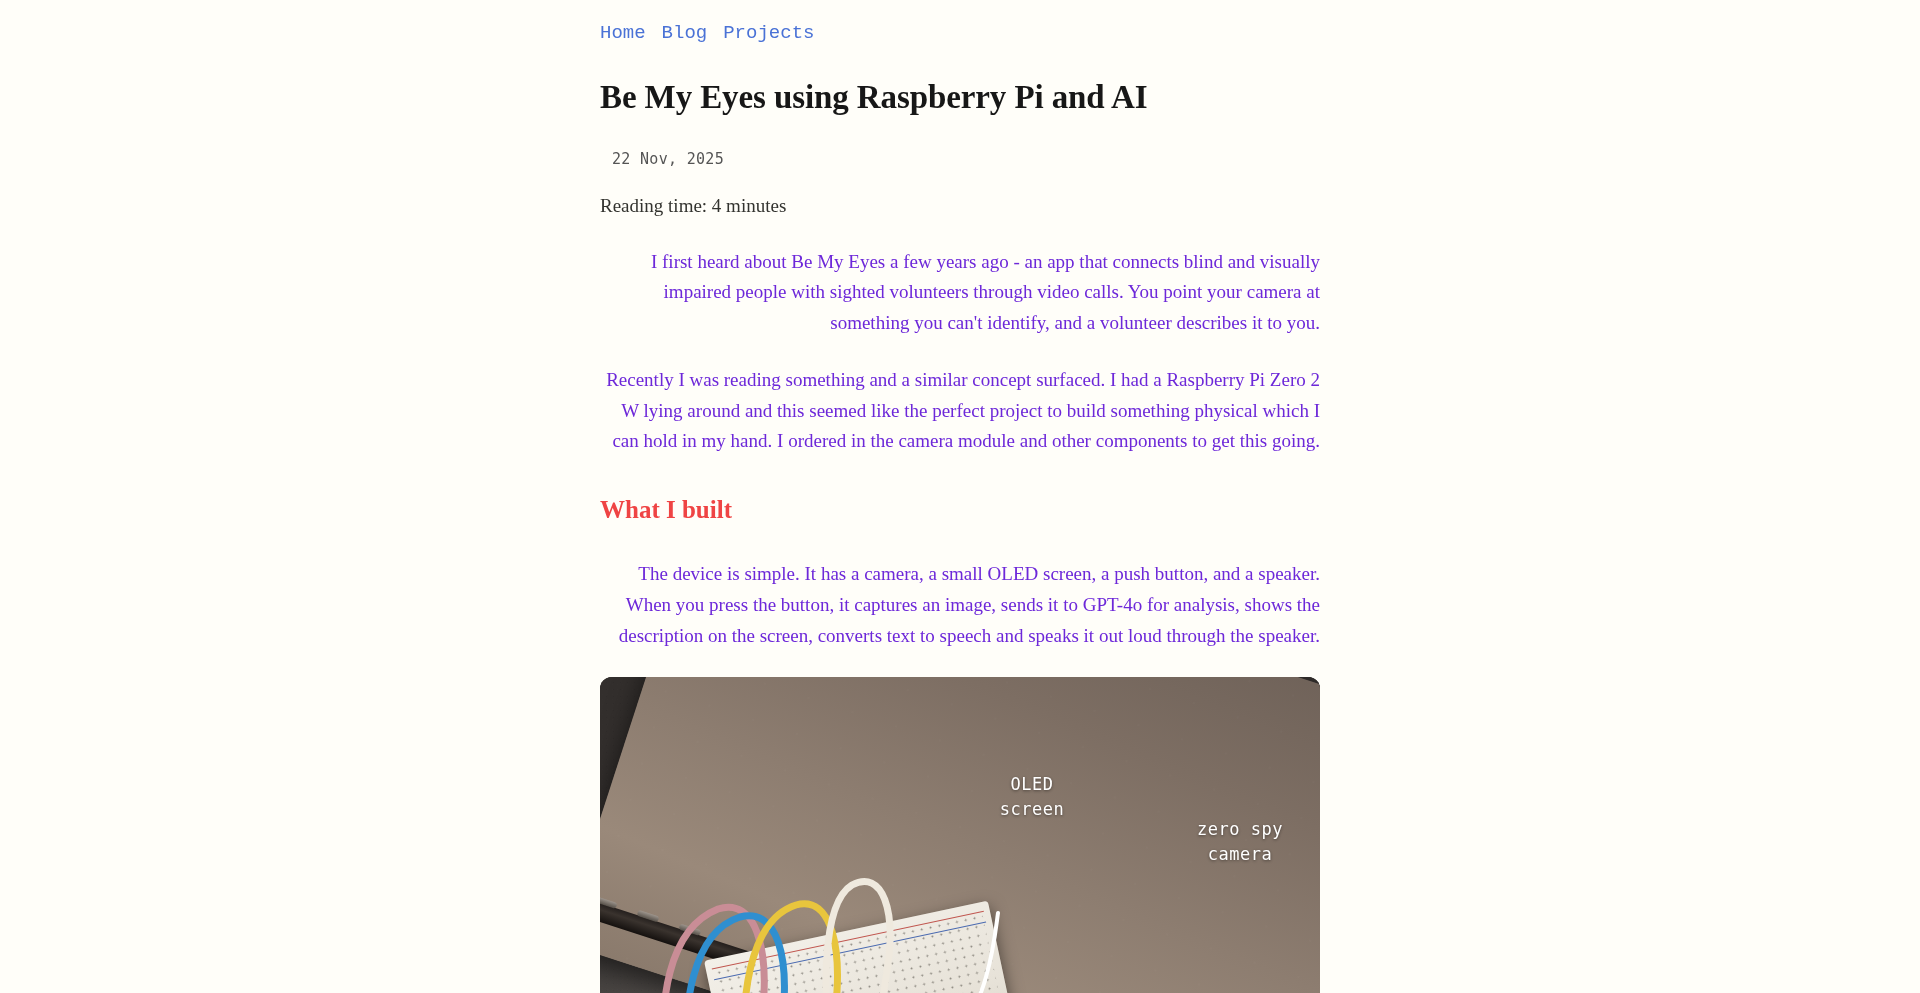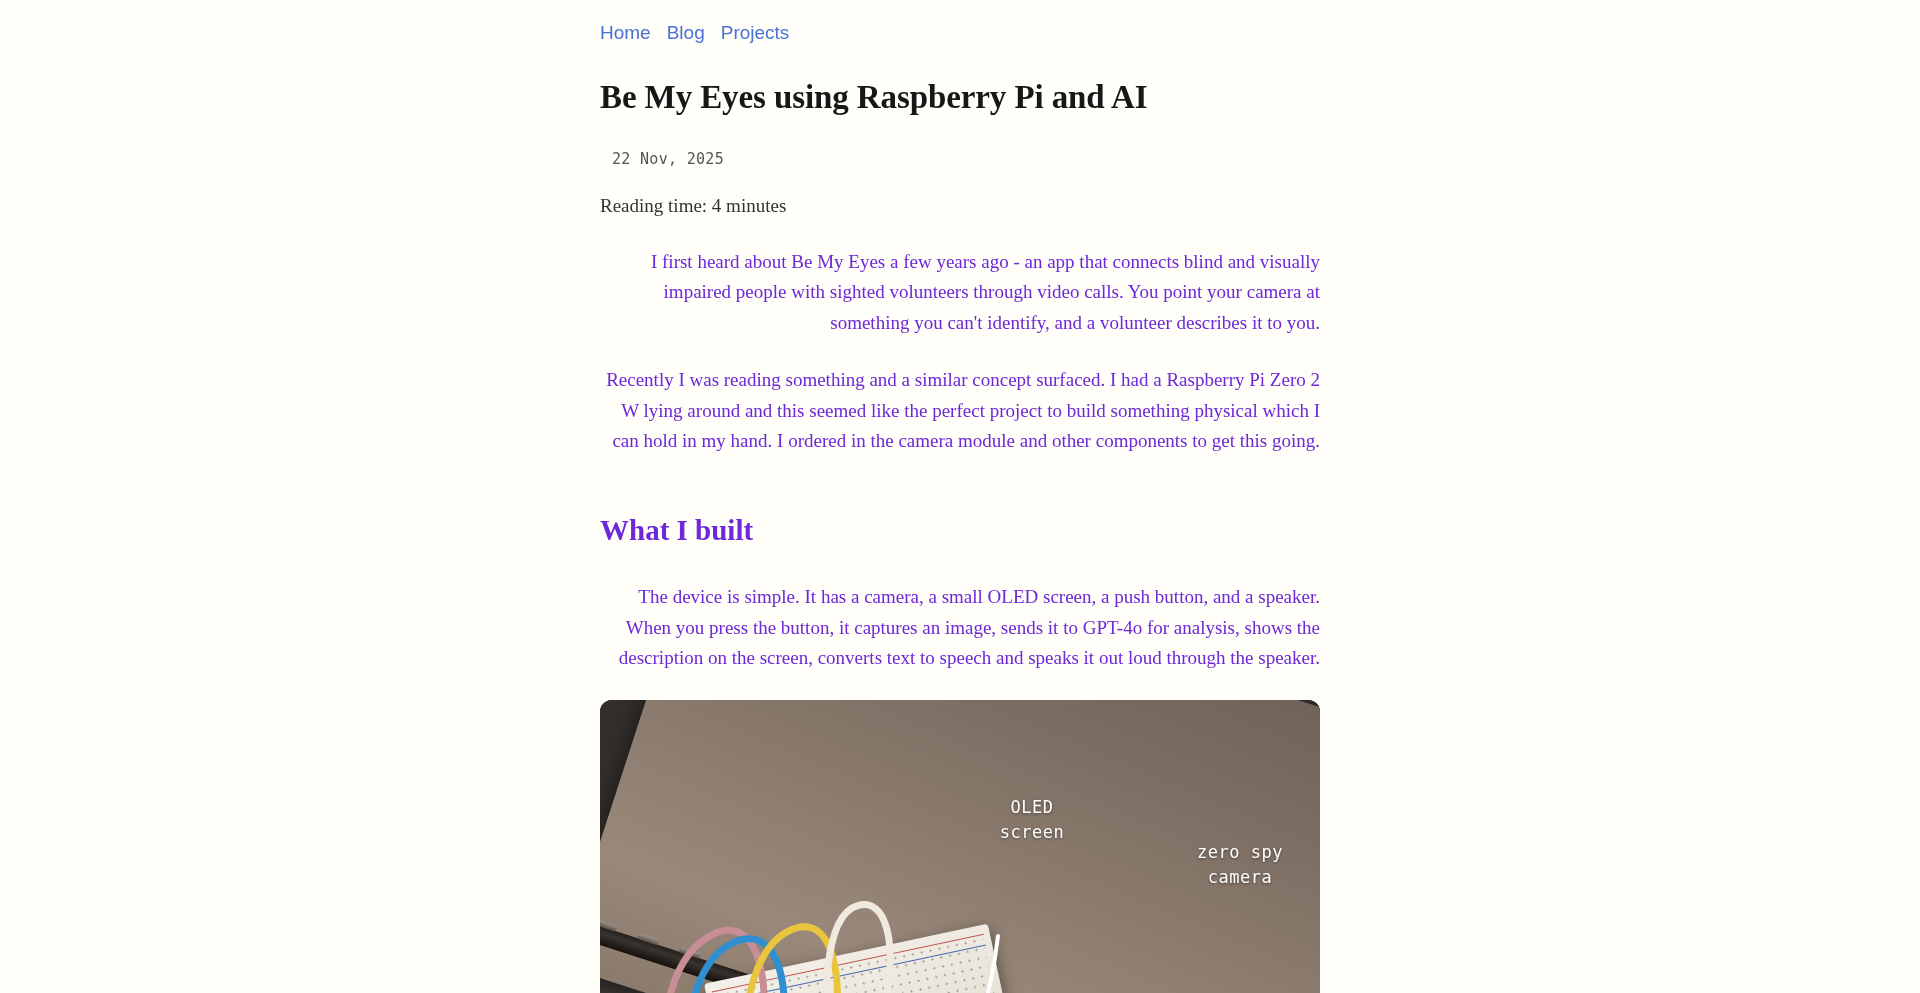--- a/index.html
+++ b/index.html
@@ -37,21 +37,21 @@
     line-height: 1.2;
   }
 
   .nav {
     margin: 0 0 32px 0;
     display: flex;
     align-items: baseline;
     gap: 0;
   }
   .nav a {
-    font-family: Liberation Sans, sans-serif;
+    font-family: Liberation Mono, monospace;
     font-size: 19px;
     color: #4a72d6;
     text-decoration: none;
     margin-right: 16px;
     line-height: 1.2;
   }
   .nav a:last-child { margin-right: 12px; }
 
   .post-title {
     font-family: "Liberation Serif", "DejaVu Serif", serif;
@@ -83,24 +83,24 @@
     font-family: Liberation Serif, serif;
     font-size: 19px;
     line-height: 1.62;
     color: #6d28d9;
     margin: 0 0 26px 0;
     text-align: right;
   }
 
   .section-heading {
     font-family: "Liberation Serif", "DejaVu Serif", serif;
-    font-size: 29px;
+    font-size: 25px;
     font-weight: 700;
-    color: #6d28d9;
-    margin: 56px 0 34px 0;
+    color: #ef4444;
+    margin: 38px 0 34px 0;
     line-height: 1.2;
   }
 
   
   .photo-wrap {
     width: 720px;
     margin-top: 26px;
   }
   .photo {
     position: relative;

